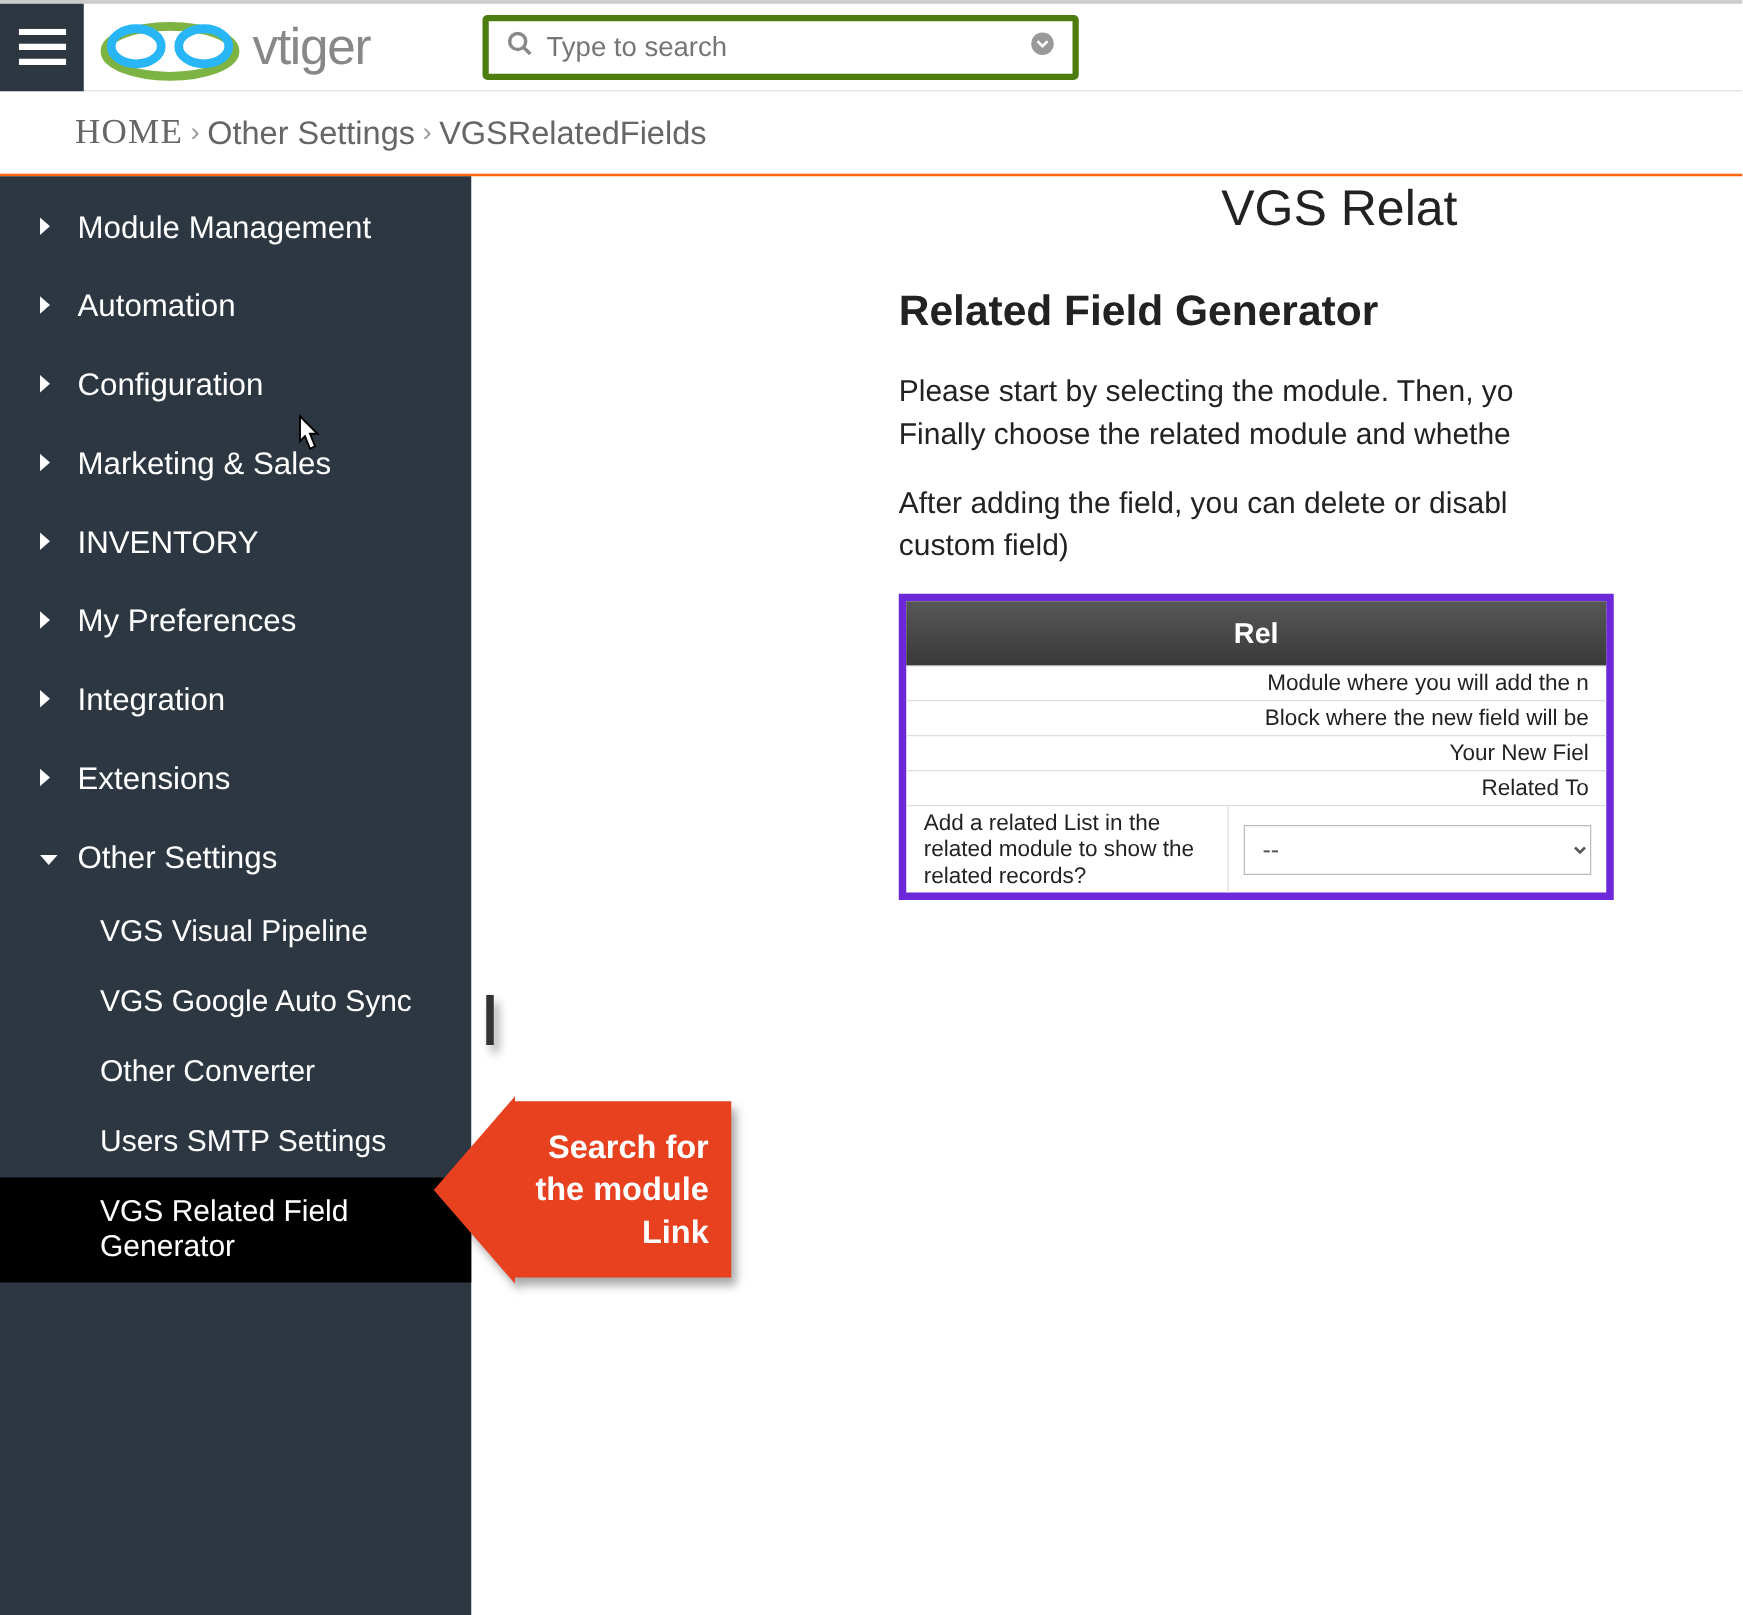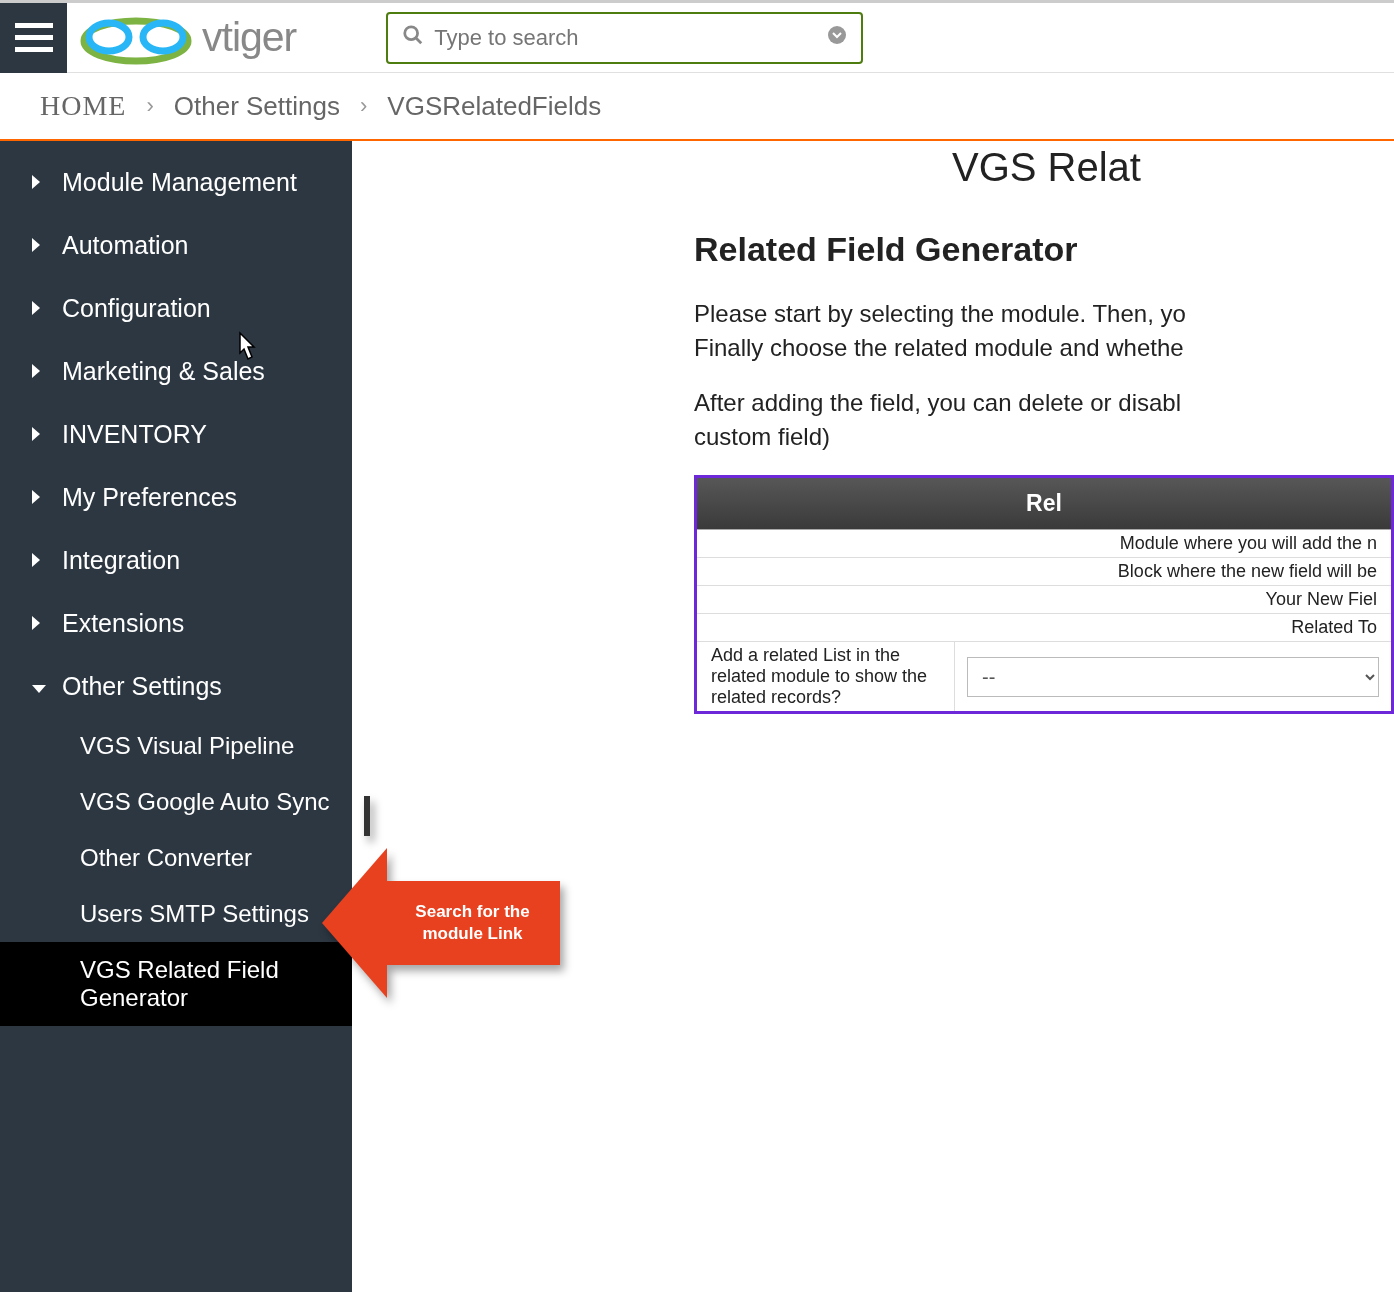--- a/index.html
+++ b/index.html
@@ -41,21 +41,21 @@
     font-size: 41px;
     color: #888;
     font-weight: 500;
     letter-spacing: -1px;
   }
 
   .search-wrap {
     margin-left: 90px;
     width: 477px;
     height: 52px;
-    border: 2px solid #4d7c0f;
+    border: 5px solid #4d7c0f;
     border-radius: 4px;
     display: flex;
     align-items: center;
     padding: 0 14px;
     background: #fff;
   }
   .search-wrap input {
     flex: 1;
     border: none;
     outline: none;
@@ -64,25 +64,25 @@
     margin-left: 10px;
   }
   .search-icon { color: #999; }
   .search-caret { color: #999; }
 
   
   .breadcrumb {
     height: 68px;
     display: flex;
     align-items: center;
-    padding-left: 40px;
+    padding-left: 60px;
     border-bottom: 2px solid #ff6600;
     font-size: 26px;
     color: #666;
-    gap: 20px;
+    gap: 6px;
   }
   .breadcrumb-home {
     font-family: Georgia, serif;
     color: #666;
     font-size: 28px;
     letter-spacing: 1px;
   }
   .bc-sep { color: #999; font-size: 22px; }
 
   
@@ -151,22 +151,22 @@
     margin-bottom: 28px;
   }
   .desc {
     font-size: 24px;
     color: #222;
     line-height: 1.4;
     margin-bottom: 22px;
   }
 
   .config-table {
-    border: 3px solid #6d28d9;
-    width: 700px;
+    border: 6px solid #6d28d9;
+    width: 572px;
     margin-top: 10px;
   }
   .config-header {
     background: #3f3f3f;
     background: linear-gradient(#575757, #3a3a3a);
     color: #fff;
     padding: 12px 8px;
     text-align: center;
     font-size: 23px;
     font-weight: 600;
@@ -209,23 +209,23 @@
     left: -30px;
     top: 740px;
     filter: drop-shadow(4px 6px 4px rgba(0,0,0,0.35));
   }
   .callout-shape {
     position: relative;
   }
   .callout-body {
     background: #e8411f;
     color: #fff;
-    font-size: 17px;
+    font-size: 26px;
     font-weight: 600;
-    text-align: center;
+    text-align: right;
     padding: 20px 18px;
     width: 175px;
     line-height: 1.3;
     position: relative;
     left: 63px;
   }
   .callout-arrow {
     position: absolute;
     left: 0;
     top: 50%;

